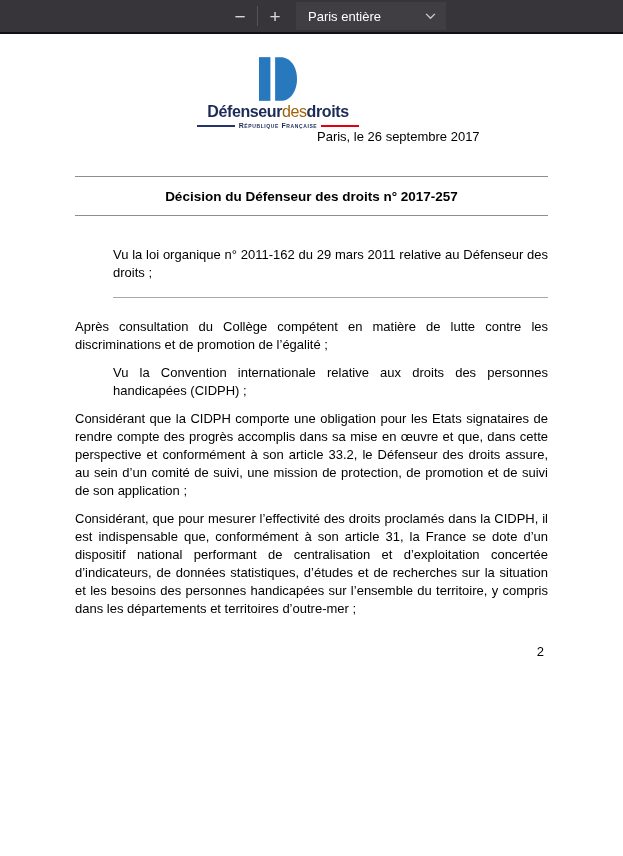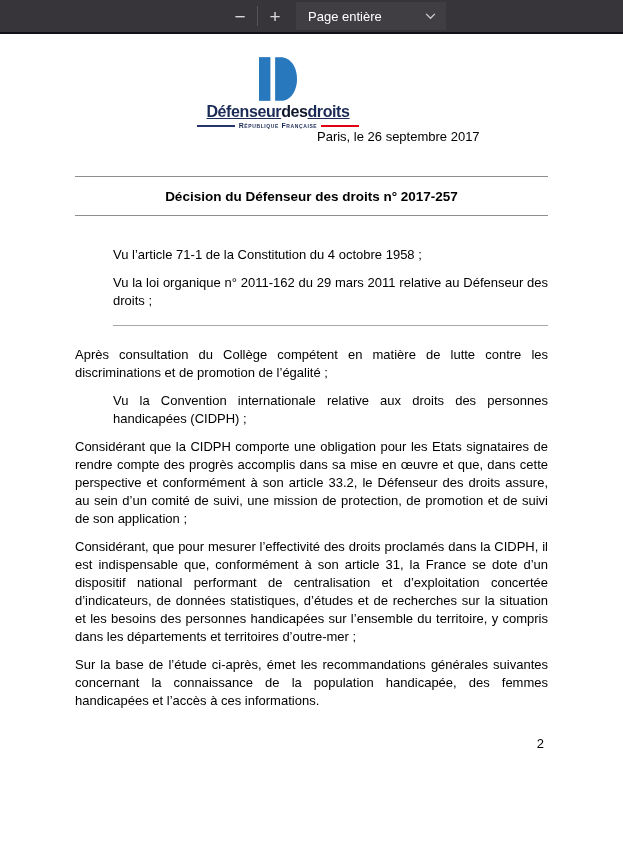--- a/index.html
+++ b/index.html
@@ -52,22 +52,22 @@
     width: 140px;
     margin-left: 133px;
     display: flex; flex-direction: column; align-items: center;
   }
   .logo-d { display: block; }
   .wordmark {
     margin-top: 2px;
     font-size: 16px; letter-spacing: -0.4px;
     color: #1b2b57; white-space: nowrap;
   }
-  .wordmark .bold { font-weight: bold; text-decoration: underline; }
-  .wordmark .reg { font-weight: bold; color: #0f172a; }
+  .wordmark .bold { font-weight: bold; }
+  .wordmark .reg { font-weight: normal; color: #a16207; }
   .republique {
     margin-top: 1px;
     display: flex; align-items: center; white-space: nowrap;
   }
   .rep-line { height: 2px; width: 38px; }
   .rep-line.blue { background: #24356b; margin-right: 4px; }
   .rep-line.red  { background: #e1000f; margin-left: 4px; }
   .rep-text {
     font-size: 7px; letter-spacing: 0.6px;
     color: #1b2b57; font-variant: small-caps; font-weight: bold;
@@ -101,21 +101,21 @@
 </style>
 </head>
 <body>
 
 <div class="toolbar">
   <div class="toolbar-group">
     <button class="tb-btn">−</button>
     <div class="tb-divider"></div>
     <button class="tb-btn">+</button>
     <div class="zoom-select">
-      <span class="label">Page entière</span>
+      <span class="label">Paris entière</span>
       <svg class="chev" viewBox="0 0 12 8">
         <polyline points="1,1 6,6 11,1" fill="none" stroke="#c9c9c9" stroke-width="1.6"></polyline>
       </svg>
     </div>
   </div>
 </div>
 
 <div class="page">
 
   <div class="logo">
@@ -133,26 +133,24 @@
 
   <div class="date-line">Paris, le 26 septembre 2017</div>
 
   <div class="title-block">
     <hr class="rule">
     <div class="doc-title">Décision du Défenseur des droits n° 2017-257</div>
     <hr class="rule">
   </div>
 
   <div class="body-text">
-    <p class="p indent">Vu l’article 71-1 de la Constitution du 4 octobre 1958 ;</p>
     <p class="p indent">Vu la loi organique n° 2011-162 du 29 mars 2011 relative au Défenseur des droits ;</p>
 
     <hr class="section-divider">
 
     <p class="p">Après consultation du Collège compétent en matière de lutte contre les discriminations et de promotion de l’égalité ;</p>
     <p class="p indent">Vu la Convention internationale relative aux droits des personnes handicapées (CIDPH) ;</p>
     <p class="p">Considérant que la CIDPH comporte une obligation pour les Etats signataires de rendre compte des progrès accomplis dans sa mise en œuvre et que, dans cette perspective et conformément à son article 33.2, le Défenseur des droits assure, au sein d’un comité de suivi, une mission de protection, de promotion et de suivi de son application ;</p>
     <p class="p">Considérant, que pour mesurer l’effectivité des droits proclamés dans la CIDPH, il est indispensable que, conformément à son article 31, la France se dote d’un dispositif national performant de centralisation et d’exploitation concertée d’indicateurs, de données statistiques, d’études et de recherches sur la situation et les besoins des personnes handicapées sur l’ensemble du territoire, y compris dans les départements et territoires d’outre-mer ;</p>
-    <p class="p">Sur la base de l’étude ci-après, émet les recommandations générales suivantes concernant la connaissance de la population handicapée, des femmes handicapées et l’accès à ces informations.</p>
   </div>
 
   <div class="page-number">2</div>
 </div>
 
 </body></html>

